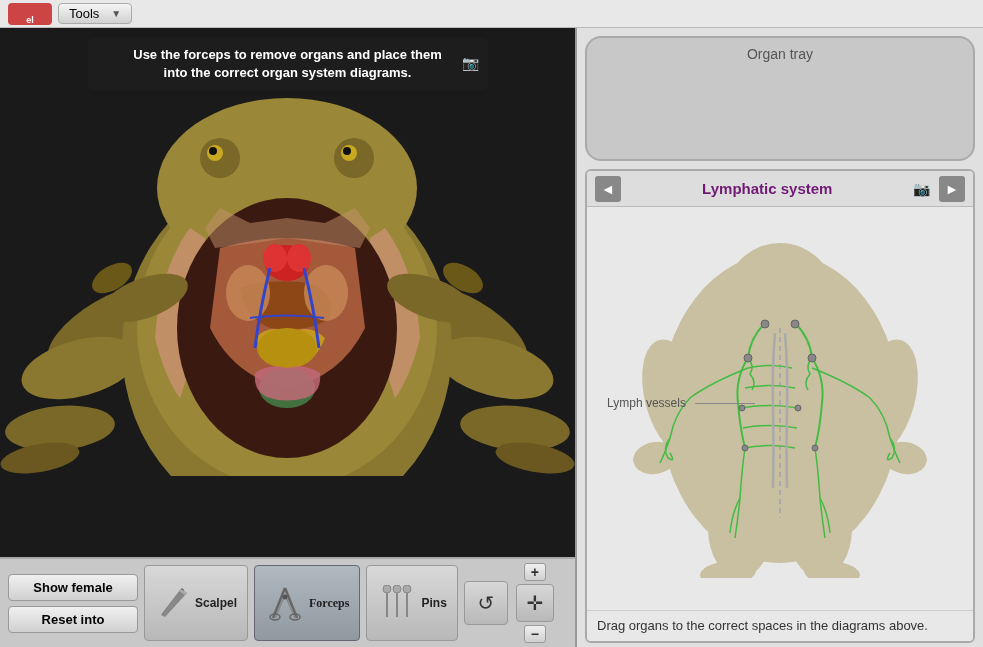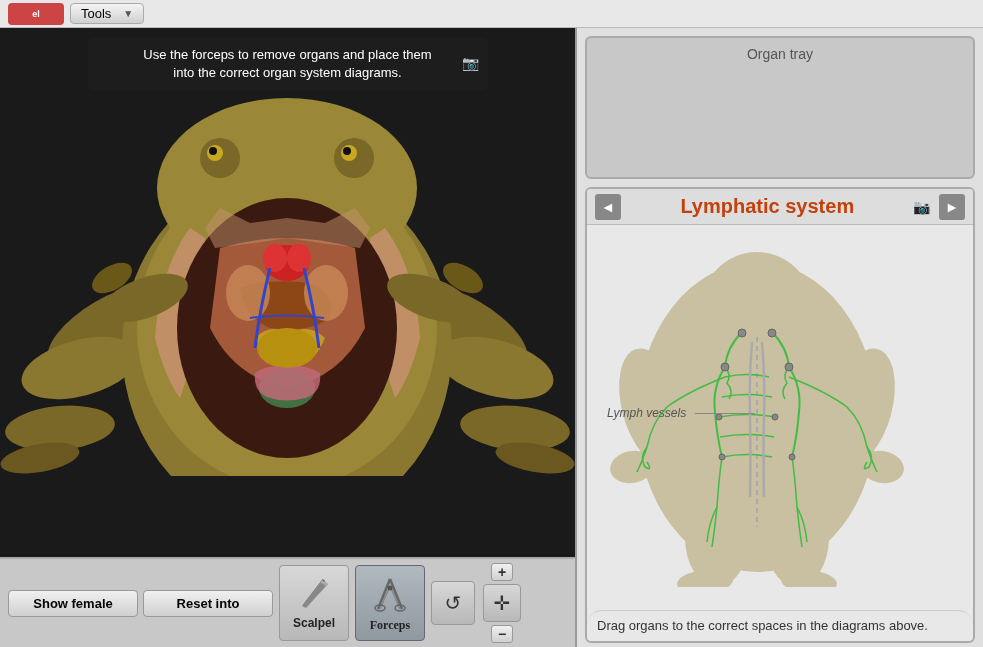--- a/index.html
+++ b/index.html
@@ -17,26 +17,26 @@
     #top-bar {
       height: 28px;
       background: #e8e8e8;
       display: flex;
       align-items: center;
       padding: 0 8px;
       border-bottom: 1px solid #bbb;
       flex-shrink: 0;
     }
     #logo {
-      width: 56px;
+      width: 44px;
       height: 22px;
       background: #c44;
       border-radius: 4px;
       display: flex;
-      align-items: center;
+      align-items: flex-end;
       justify-content: center;
       color: white;
       font-size: 9px;
       font-weight: bold;
       margin-right: 6px;
     }
     #tools-btn {
       background: linear-gradient(to bottom, #f5f5f5, #d0d0d0);
       border: 1px solid #aaa;
       border-radius: 4px;
@@ -77,20 +77,21 @@
       transform: translateX(-50%);
       background: rgba(30,30,30,0.88);
       color: white;
       font-size: 13px;
       padding: 8px 16px;
       border-radius: 6px;
       text-align: center;
       z-index: 10;
       line-height: 1.4;
       width: 400px;
+      font-weight: bold;
     }
     #camera-icon-tooltip {
       position: absolute;
       right: 8px;
       top: 50%;
       transform: translateY(-50%);
       font-size: 14px;
       color: #ccc;
     }
 
@@ -117,39 +118,39 @@
       display: flex;
       align-items: center;
       padding: 6px 8px;
       gap: 6px;
       border-top: 2px solid #aaa;
       flex-shrink: 0;
     }
 
     #gender-buttons {
       display: flex;
-      flex-direction: row;
+      flex-direction: column;
       gap: 5px;
     }
 
     .gender-btn {
       background: linear-gradient(to bottom, #f0f0f0, #d0d0d0);
       border: 1px solid #999;
       border-radius: 4px;
       padding: 5px 12px;
       font-size: 13px;
       font-weight: bold;
       cursor: pointer;
       width: 130px;
       text-align: center;
     }
 
     .tool-item {
       display: flex;
-      flex-direction: column;
+      flex-direction: row;
       align-items: center;
       background: linear-gradient(to bottom, #d8d8d8, #b8b8b8);
       border: 1px solid #999;
       border-radius: 4px;
       padding: 6px 10px;
       cursor: pointer;
       min-width: 70px;
       height: 76px;
       justify-content: center;
       gap: 4px;
@@ -218,24 +219,24 @@
     #right-panel {
       flex: 1;
       background: #e0e0e0;
       display: flex;
       flex-direction: column;
       border-left: 2px solid #999;
     }
 
     
     #organ-tray {
-      height: 143px;
+      height: 125px;
       background: #c8c8c8;
       border: 2px solid #aaa;
-      border-radius: 6px;
+      border-radius: 16px;
       margin: 8px;
       display: flex;
       align-items: flex-start;
       padding: 6px 10px;
       position: relative;
     }
     #organ-tray-label {
       font-size: 14px;
       color: #555;
       position: absolute;
@@ -275,45 +276,44 @@
       align-items: center;
       justify-content: center;
       border-radius: 3px;
       font-size: 14px;
       cursor: pointer;
       flex-shrink: 0;
     }
     #system-title {
       flex: 1;
       text-align: center;
-      font-size: 20px;
+      font-size: 15px;
       font-weight: bold;
-      color: #c2410c;
+      color: #701a75;
     }
     #camera-icon-system {
       font-size: 14px;
       color: #666;
       margin-right: 4px;
       cursor: pointer;
     }
 
     #system-diagram {
       flex: 1;
       position: relative;
       overflow: hidden;
     }
 
     #frog-lymph-container {
       width: 100%;
       height: 100%;
       position: relative;
       display: flex;
       align-items: center;
-      justify-content: flex-start;
-      font-style: italic;
+      justify-content: center;
     }
 
     
     #lymph-label {
       position: absolute;
       left: 20px;
       top: 47%;
       font-size: 12px;
       color: #555;
     }
@@ -326,21 +326,20 @@
       background: #888;
     }
 
     #instructions {
       padding: 6px 10px;
       font-size: 13px;
       color: #333;
       line-height: 1.4;
       background: #e8e8e8;
       border-top: 1px solid #ccc;
-      border-radius: 15px;
     }
 
   </style>
 </head>
 <body>
 
 <div id="top-bar">
   <div id="logo">
     <span>el</span>
   </div>
@@ -457,20 +456,32 @@
           <line x1="20" y1="12" x2="30" y2="35" stroke="#888" stroke-width="1.5"></line>
 
           <circle cx="20" cy="14" r="2.5" fill="#555"></circle>
 
           <ellipse cx="10" cy="34" rx="5" ry="3" stroke="#666" stroke-width="1.5" fill="none"></ellipse>
           <ellipse cx="30" cy="34" rx="5" ry="3" stroke="#666" stroke-width="1.5" fill="none"></ellipse>
         </svg>
         <span class="tool-label">Forceps</span>
       </div>
 
+      <div class="tool-item">
+        <svg width="40" height="36" viewBox="0 0 40 36">
+
+          <line x1="10" y1="4" x2="10" y2="32" stroke="#888" stroke-width="2"></line>
+          <circle cx="10" cy="4" r="4" fill="#aaa" stroke="#888" stroke-width="1"></circle>
+          <line x1="20" y1="4" x2="20" y2="32" stroke="#888" stroke-width="2"></line>
+          <circle cx="20" cy="4" r="4" fill="#aaa" stroke="#888" stroke-width="1"></circle>
+          <line x1="30" y1="4" x2="30" y2="32" stroke="#888" stroke-width="2"></line>
+          <circle cx="30" cy="4" r="4" fill="#aaa" stroke="#888" stroke-width="1"></circle>
+        </svg>
+        <span class="tool-label">Pins</span>
+      </div>
 
       <div id="undo-btn">
         <span>↺</span>
       </div>
 
       <div id="zoom-controls">
         <div class="zoom-btn">+</div>
         <div id="nav-icon">✛</div>
         <div class="zoom-btn">−</div>
       </div>

